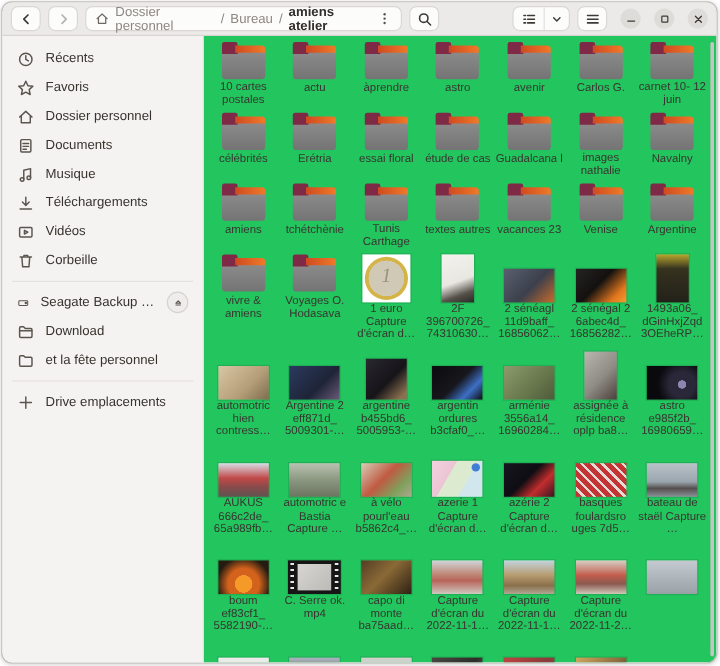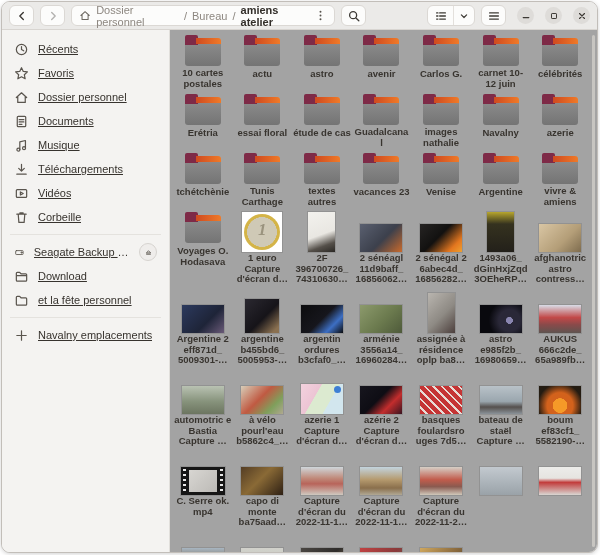--- a/index.html
+++ b/index.html
@@ -27,27 +27,27 @@
   .split .seg-a { width:26px; border-right:1px solid #e3e0dc; }
   .split .seg-b { width:20px; }
   .circ { width:17px; height:17px; border-radius:50%; background:#dedcd9;
     display:flex; align-items:center; justify-content:center; margin-left:5px; }
   svg.ic { display:block; }
 
   
   .appbody { position:absolute; top:28px; bottom:0; left:0; right:0; display:flex; }
   .sidebar { width:168px; background:#f4f3f1; border-right:1px solid #e1dfdb; padding:7px 6px; flex:none; }
   .side-item { height:24px; display:flex; align-items:center; gap:9px; padding:0 6px;
-    border-radius:6px; font-size:11px; color:#37332e; white-space:nowrap; overflow:hidden;text-decoration:underline; }
+    border-radius:6px; font-size:11px; color:#37332e; white-space:nowrap; overflow:hidden; }
   .side-item .lbl { overflow:hidden; text-overflow:ellipsis; }
   .side-sep { height:1px; background:#e4e2de; margin:5px 2px; }
   .eject { width:18px; height:18px; border-radius:50%; background:#efedeb; border:1px solid #d6d3cf;
     margin-left:auto; flex:none; display:flex; align-items:center; justify-content:center; }
 
-  .content { position:relative; flex:1; background:#a3a3a3; overflow:hidden;font-weight:bold; }
+  .content { position:relative; flex:1; background:#22c55e; overflow:hidden; }
   .grid { position:absolute; left:3px; right:7px; top:2px; bottom:0; overflow:hidden;
     display:grid; grid-template-columns:repeat(7,1fr); justify-items:center;
     align-content:start; row-gap:2px; }
   .item { width:58px; display:flex; flex-direction:column; align-items:center; }
   .item .label { font-size:9.5px; line-height:10.5px; text-align:center; color:#38342f;
     overflow-wrap:anywhere; margin-top:1px; }
   .item.folder { min-height:57px; }
   .item.file { min-height:79px; }
 
   .folderwrap { height:36px; display:flex; align-items:center; }
@@ -241,41 +241,47 @@
           <svg class="ic" width="15" height="15" viewBox="0 0 16 16" fill="none" stroke="#5a554e" stroke-width="1.3" stroke-linecap="round" stroke-linejoin="round">
             <path d="M2.5 4.6c0-.6.4-1 1-1H6l1.5 1.5h5c.6 0 1 .4 1 1V12c0 .6-.4 1-1 1h-9c-.6 0-1-.4-1-1z"></path>
           </svg>
           <span class="lbl">et la fête personnel</span>
         </div>
         <div class="side-sep"></div>
         <div class="side-item">
           <svg class="ic" width="15" height="15" viewBox="0 0 16 16" fill="none" stroke="#5a554e" stroke-width="1.3" stroke-linecap="round" stroke-linejoin="round">
             <path d="M8 3v10M3 8h10"></path>
           </svg>
-          <span class="lbl">Navalny emplacements</span>
+          <span class="lbl">Drive emplacements</span>
         </div>
       </div>
     <div class="content">
       <div class="grid" id="grid">
           <div class="item folder">
             <div class="folderwrap">
               <div class="folder-ic"></div>
             </div>
             <div class="label">10 cartes postales</div>
           </div>
           <div class="item folder">
             <div class="folderwrap">
               <div class="folder-ic"></div>
             </div>
             <div class="label">actu</div>
           </div>
           <div class="item folder">
             <div class="folderwrap">
               <div class="folder-ic"></div>
             </div>
+            <div class="label">àprendre</div>
+          </div>
+          <div class="item folder">
+            <div class="folderwrap">
+              <div class="folder-ic"></div>
+            </div>
             <div class="label">astro</div>
           </div>
           <div class="item folder">
             <div class="folderwrap">
               <div class="folder-ic"></div>
             </div>
             <div class="label">avenir</div>
           </div>
           <div class="item folder">
             <div class="folderwrap">
@@ -328,21 +334,21 @@
           <div class="item folder">
             <div class="folderwrap">
               <div class="folder-ic"></div>
             </div>
             <div class="label">Navalny</div>
           </div>
           <div class="item folder">
             <div class="folderwrap">
               <div class="folder-ic"></div>
             </div>
-            <div class="label">azerie</div>
+            <div class="label">amiens</div>
           </div>
           <div class="item folder">
             <div class="folderwrap">
               <div class="folder-ic"></div>
             </div>
             <div class="label">tchétchènie</div>
           </div>
           <div class="item folder">
             <div class="folderwrap">
               <div class="folder-ic"></div>
@@ -412,21 +418,21 @@
           <div class="item file">
             <div class="thumbwrap">
               <div class="thumb portrait" style="background: linear-gradient(rgb(183, 166, 46) 0%, rgb(53, 50, 31) 30%, rgb(35, 32, 26) 100%);"></div>
             </div>
             <div class="label">1493a06_ dGinHxjZqd 3OEheRP…</div>
           </div>
           <div class="item file">
             <div class="thumbwrap">
               <div class="thumb landscape" style="background: linear-gradient(135deg, rgb(217, 198, 164) 0%, rgb(180, 158, 120) 60%, rgb(126, 108, 78) 100%);"></div>
             </div>
-            <div class="label">afghanotric astro contress…</div>
+            <div class="label">automotric hien contress…</div>
           </div>
           <div class="item file">
             <div class="thumbwrap">
               <div class="thumb landscape" style="background: linear-gradient(135deg, rgb(44, 58, 94) 0%, rgb(30, 36, 56) 60%, rgb(106, 90, 120) 100%);"></div>
             </div>
             <div class="label">Argentine 2 eff871d_ 5009301-…</div>
           </div>
           <div class="item file">
             <div class="thumbwrap">
               <div class="thumb square" style="background: linear-gradient(135deg, rgb(42, 40, 48) 0%, rgb(22, 20, 25) 55%, rgb(138, 112, 80) 90%);"></div>

